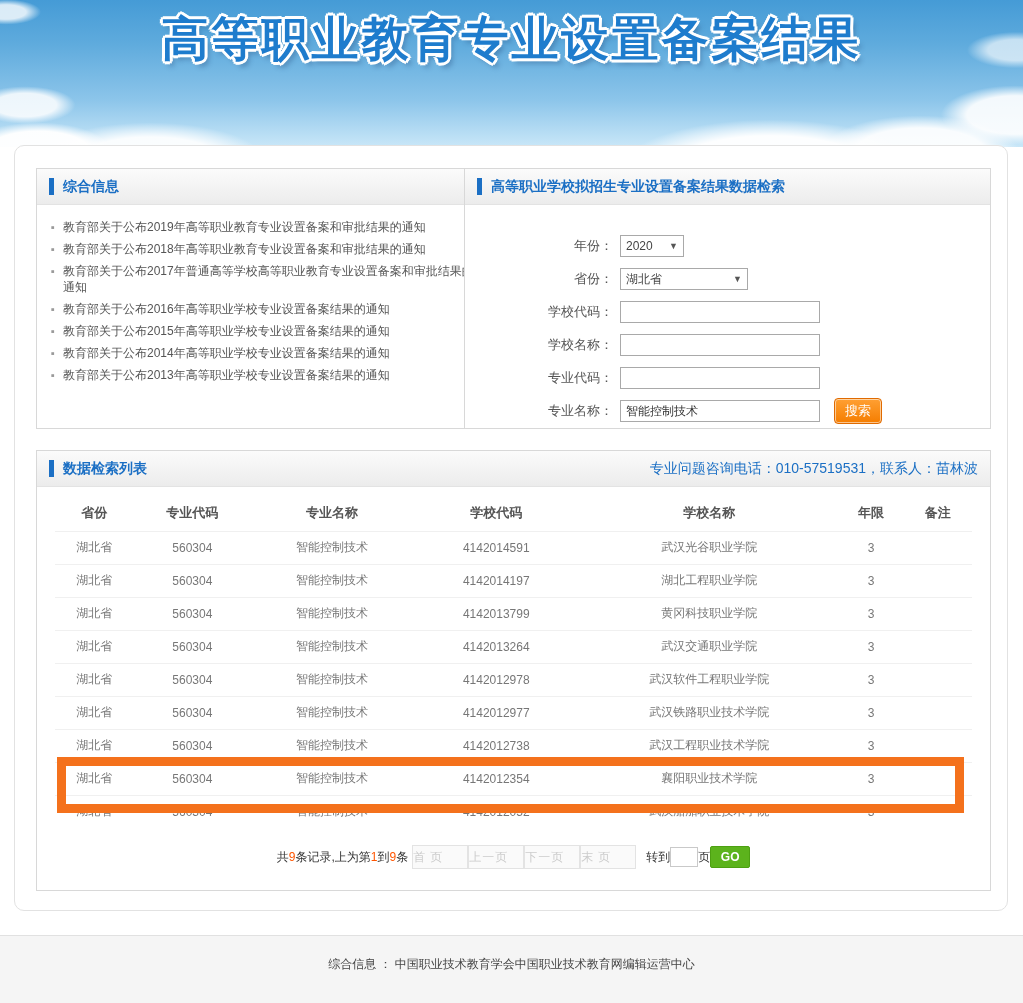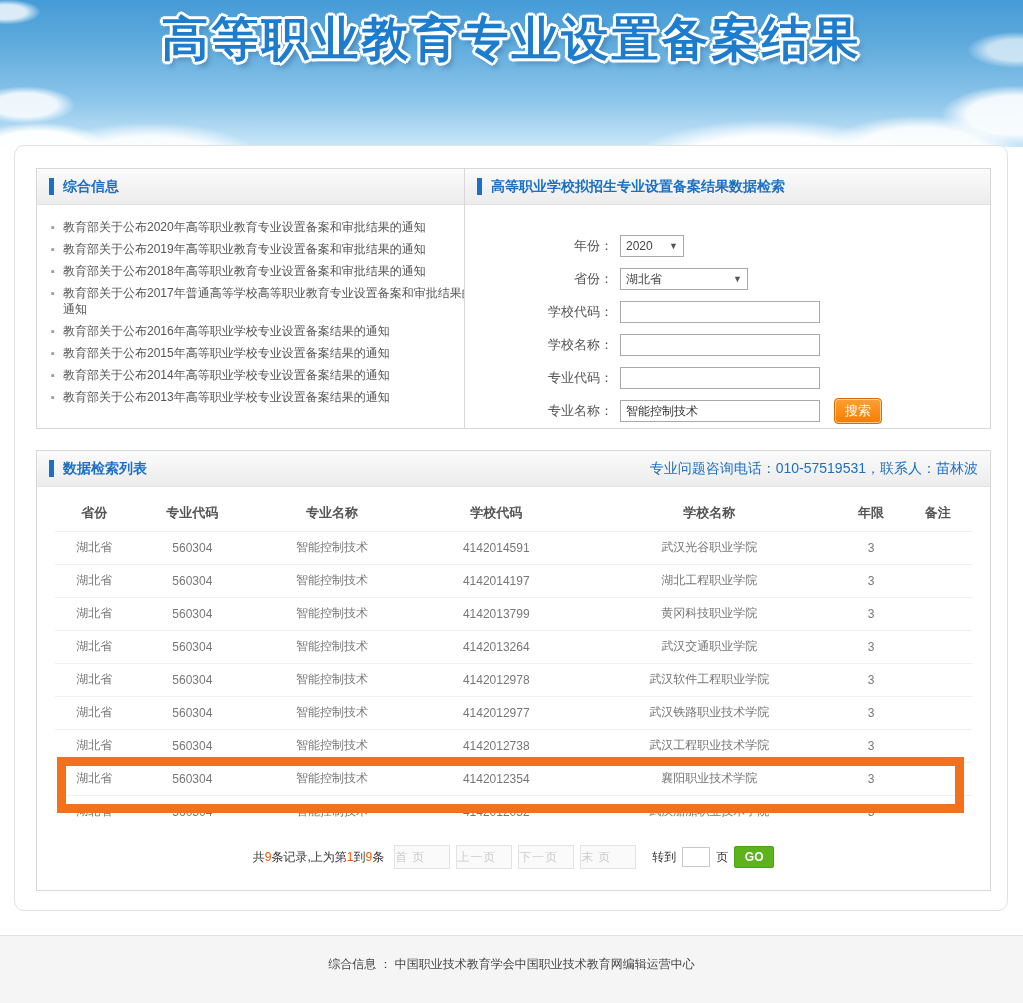--- a/index.html
+++ b/index.html
@@ -93,21 +93,21 @@
   .results-table th:nth-child(7), .results-table td:nth-child(7) { width: 70px; }
 
   .highlight-box {
     position: absolute; left: 20px; top: 306px; width: 907px; height: 56px;
     border: 9px solid #f4711c; background: transparent; z-index: 5; pointer-events: none;
   }
 
   
   .pagination {
     position: absolute; left: 0; top: 394px; width: 100%;
-    display: flex; align-items: center; justify-content: center; gap: 6px;
+    display: flex; align-items: center; justify-content: center; 
     font-size: 12px; color: #333;
   }
   .page-summary { margin-right: 4px; white-space: nowrap; }
   .red-num { color: #f50; }
   .page-btn {
     width: 56px; height: 24px; line-height: 22px; text-align: left;
     background: #fafafa; border: 1px solid #e3e3e3; color: #ccc;
     font-size: 12px; letter-spacing: 1px; cursor: default; font-family: Liberation Serif, serif;
   }
   .goto-label { margin-left: 10px; font-family: Liberation Serif, serif; }
@@ -133,21 +133,20 @@
   <div class="main-title">高等职业教育专业设置备案结果</div>
 
   <div class="container">
 
     <div class="panel panel-info">
       <div class="panel-header">
         <span class="blue-bar"></span>
         <span class="panel-title">综合信息</span>
       </div>
       <ul class="info-list">
-          <li>教育部关于公布2020年高等职业教育专业设置备案和审批结果的通知</li>
           <li>教育部关于公布2019年高等职业教育专业设置备案和审批结果的通知</li>
           <li>教育部关于公布2018年高等职业教育专业设置备案和审批结果的通知</li>
           <li>教育部关于公布2017年普通高等学校高等职业教育专业设置备案和审批结果的通知</li>
           <li>教育部关于公布2016年高等职业学校专业设置备案结果的通知</li>
           <li>教育部关于公布2015年高等职业学校专业设置备案结果的通知</li>
           <li>教育部关于公布2014年高等职业学校专业设置备案结果的通知</li>
           <li>教育部关于公布2013年高等职业学校专业设置备案结果的通知</li>
         </ul>
     </div>
 

